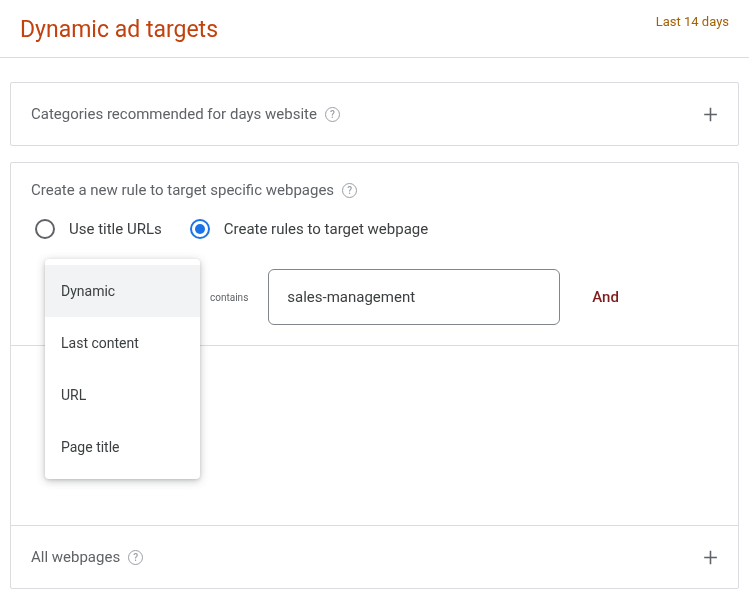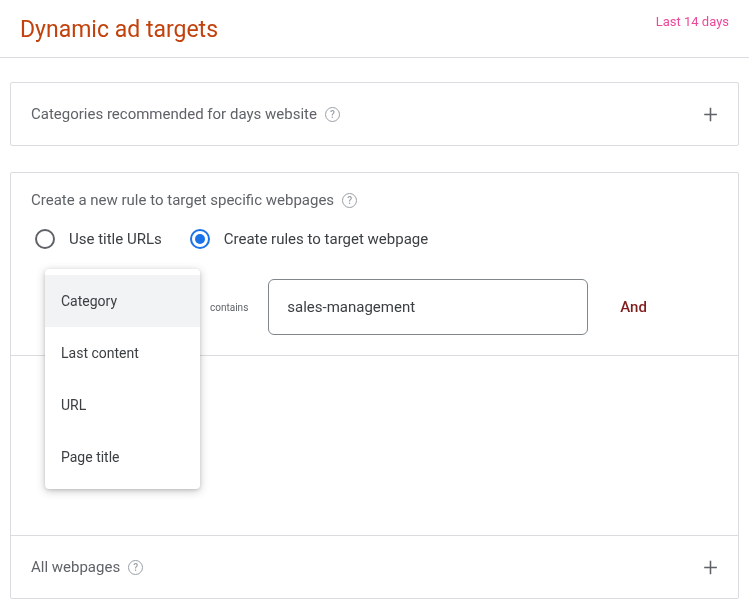--- a/index.html
+++ b/index.html
@@ -1,37 +1,37 @@
 <!DOCTYPE html>
 <html><head>
   <meta charset="utf-8">
   <style>
     * { box-sizing: border-box; margin: 0; padding: 0; font-family: Roboto, Arial, sans-serif; }
     body { background: #fff; color: #3c4043; width: 749px; }
     .header { display: flex; justify-content: space-between; align-items: center; padding: 16px 20px 4px 20px; }
     .header-title { font-size: 23px; color: #c2410c; font-weight: 400; }
-    .header-period { font-size: 13px; color: #ec4899; margin-top: -16px; }
+    .header-period { font-size: 13px; color: #a16207; margin-top: -16px; }
     .divider { height: 1px; background: #dadce0; margin-top: 10px; }
     .content { padding: 24px 10px 0 10px; }
     .panel { border: 1px solid #dadce0; border-radius: 2px; background: #fff; }
     .panel-row { display: flex; align-items: center; justify-content: space-between; padding: 18px 20px; }
     .panel-title { font-size: 15px; color: #5f6368; display: flex; align-items: center; gap: 8px; }
     .help-icon { width: 15px; height: 15px; border: 1.5px solid #9aa0a6; border-radius: 50%; display: inline-flex; align-items: center; justify-content: center; font-size: 10px; color: #9aa0a6; font-weight: 500; }
     .plus-icon { font-size: 26px; color: #5f6368; font-weight: 300; line-height: 1; }
     .section-title { font-size: 15px; color: #5f6368; display: flex; align-items: center; gap: 8px; padding: 18px 20px 12px 20px; }
     .radio-row { display: flex; align-items: center; gap: 28px; padding: 8px 24px 20px 24px; }
     .radio-group { display: flex; align-items: center; gap: 14px; cursor: pointer; }
     .radio-outer { width: 20px; height: 20px; border: 2px solid #5f6368; border-radius: 50%; display: flex; align-items: center; justify-content: center; }
     .radio-outer.selected { border-color: #1a73e8; }
     .radio-inner { width: 10px; height: 10px; background: #1a73e8; border-radius: 50%; }
     .radio-label { font-size: 15px; color: #3c4043; }
     .rule-row { display: flex; align-items: center; gap: 20px; padding: 10px 24px 20px 24px; position: relative; }
     .dropdown-anchor { width: 155px; height: 40px; }
     .op-text { font-size: 10px; color: #5f6368; }
-    .value-input { width: 320px; height: 56px; border: 1px solid #80868b; border-radius: 6px; padding: 0 18px; font-size: 15px; color: #3c4043; outline: none; }
+    .value-input { width: 292px; height: 56px; border: 1px solid #80868b; border-radius: 6px; padding: 0 18px; font-size: 15px; color: #3c4043; outline: none; }
     .and-link { color: #7f1d1d; font-size: 15px; font-weight: 500; cursor: pointer; margin-left: 12px; }
     .dropdown-menu { position: absolute; top: 0; left: 34px; width: 155px; background: #fff; box-shadow: 0 2px 8px rgba(60,64,67,0.3), 0 1px 3px rgba(60,64,67,0.15); border-radius: 4px; z-index: 10; padding: 6px 0; }
     .dropdown-item { padding: 18px 16px; font-size: 14px; color: #3c4043; cursor: pointer; }
     .dropdown-item.highlighted { background: #f1f3f4; }
     .footer-row { display: flex; align-items: center; justify-content: space-between; border-top: 1px solid #dadce0; padding: 18px 20px; }
     .expand-gap { height: 180px; border-top: 1px solid #dadce0; }
   </style>
 </head>
 <body>
 
@@ -46,21 +46,21 @@
   <div class="panel">
     <div class="panel-row">
       <div class="panel-title">
         <span>Categories recommended for days website</span>
         <span class="help-icon">?</span>
       </div>
       <span class="plus-icon">+</span>
     </div>
   </div>
 
-  <div class="panel" style="margin-top: 26px;">
+  <div class="panel" style="margin-top: 16px;">
     <div class="section-title">
       <span>Create a new rule to target specific webpages</span>
       <span class="help-icon">?</span>
     </div>
 
     <div class="radio-row">
       <div class="radio-group">
         <div class="radio-outer"></div>
         <span class="radio-label">Use title URLs</span>
       </div>
@@ -69,21 +69,21 @@
           <div class="radio-inner"></div>
         </div>
         <span class="radio-label">Create rules to target webpage</span>
       </div>
     </div>
 
     <div class="rule-row">
       <div class="dropdown-anchor"></div>
 
       <div class="dropdown-menu">
-        <div class="dropdown-item highlighted">Category</div>
+        <div class="dropdown-item highlighted">Dynamic</div>
         <div class="dropdown-item">Last content</div>
         <div class="dropdown-item">URL</div>
         <div class="dropdown-item">Page title</div>
       </div>
 
       <span class="op-text">contains</span>
       <input class="value-input" type="text" value="sales-management" style="">
       <span class="and-link">And</span>
     </div>
 

